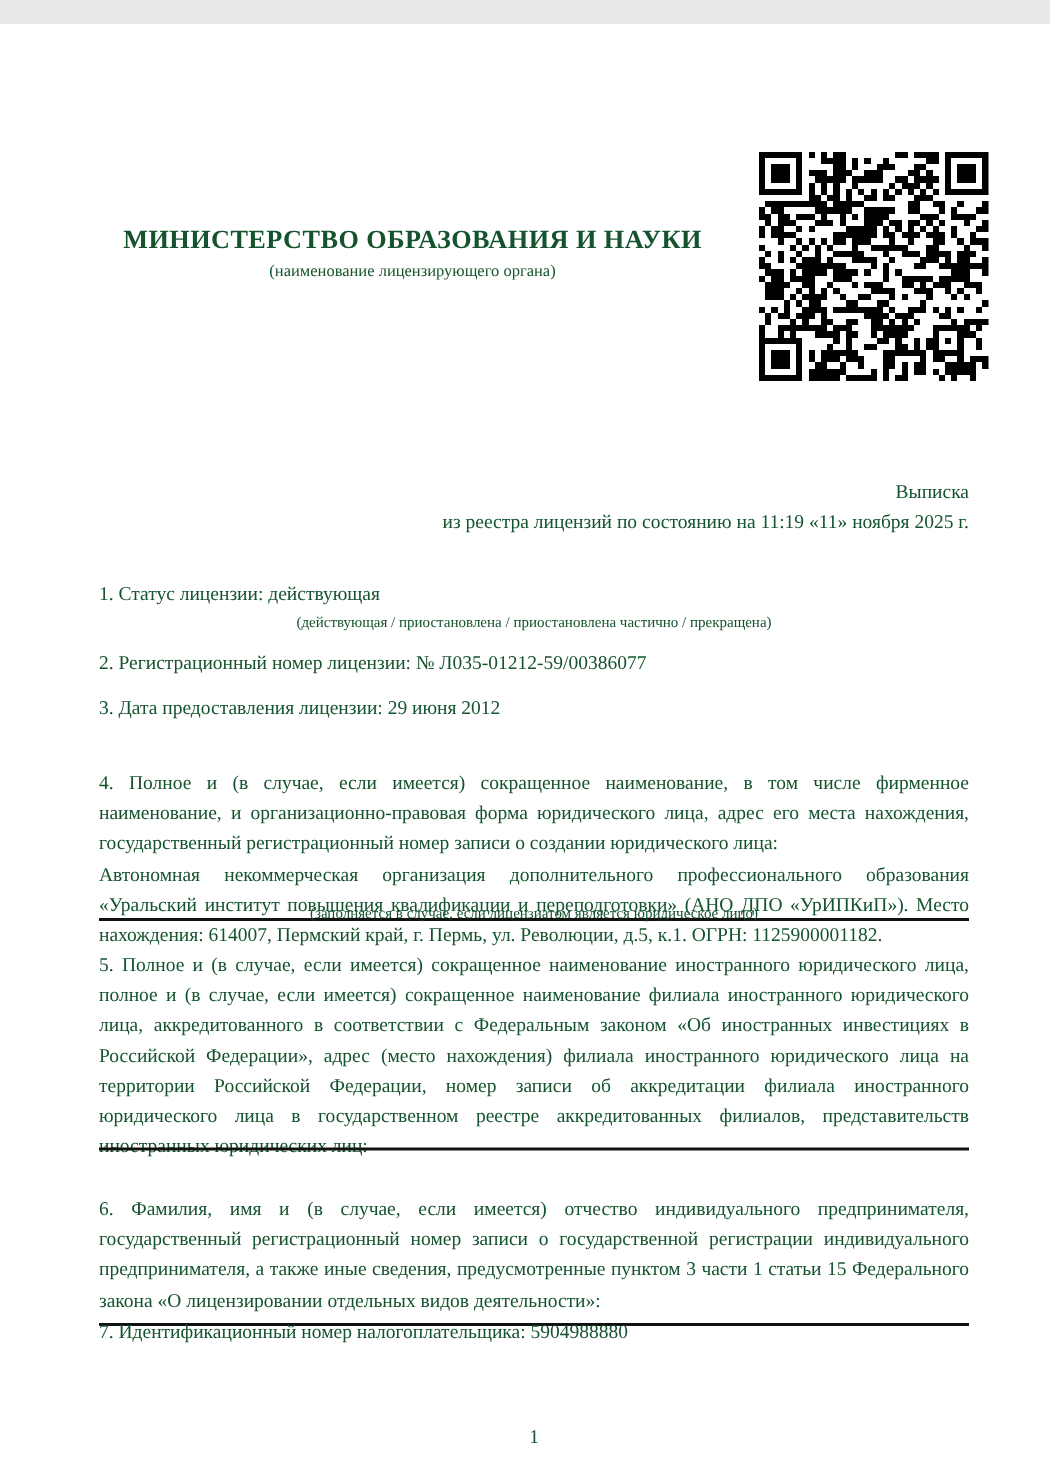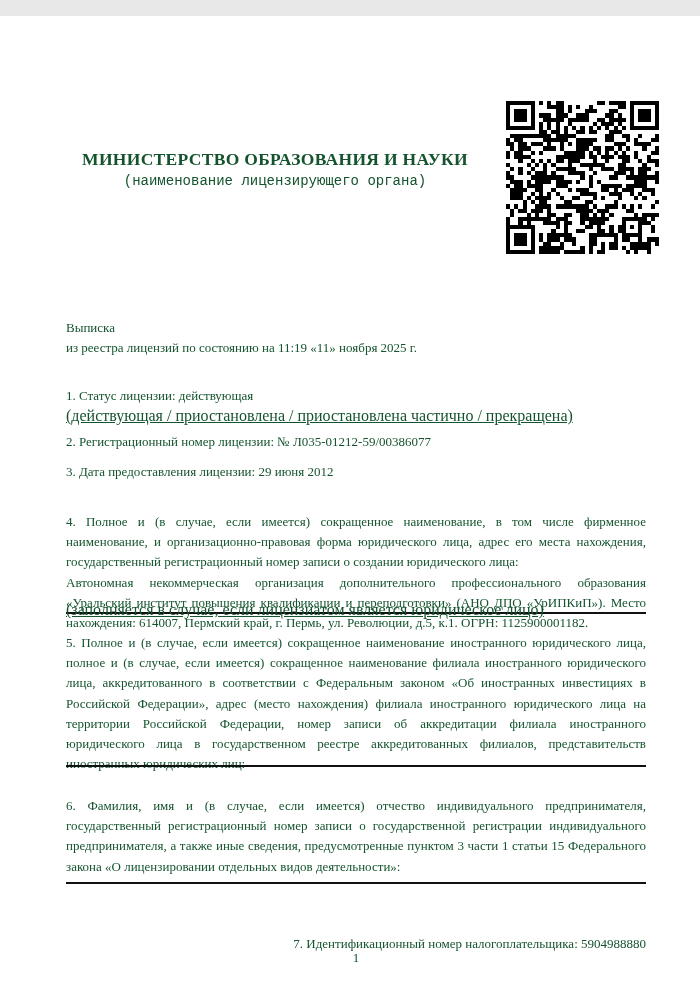--- a/index.html
+++ b/index.html
@@ -11,25 +11,25 @@
     color:#14532d;
     font-family:"Liberation Serif", "DejaVu Serif", serif;
     font-size:13px;
     line-height:20.2px;
     overflow:hidden;
   }
   .abs{position:absolute;}
   .col{left:66px;width:580px;}
   .header-block{top:130px;left:40px;width:470px;text-align:center;}
   .ministry-line{font-weight:bold;font-size:17.5px;line-height:26px;letter-spacing:0.3px;}
-  .header-caption{font-size:14px;line-height:12px;margin-top:3px;font-family:Liberation Mono, monospace;}
+  .header-caption{font-size:11px;line-height:12px;margin-top:3px;}
   .qr-box{top:85px;left:506px;width:153px;height:153px;}
-  .title-block{top:302px;text-align:left;}
+  .title-block{top:302px;text-align:right;}
   .para{text-align:justify;}
-  .small-caption{font-size:16px;line-height:12px;text-decoration:underline;}
+  .small-caption{font-size:10px;line-height:12px;text-align:center;}
   .rule{border-top:2px solid #111111;height:0;}
   .page-number{top:932px;text-align:center;}
 </style>
 </head>
 <body>
 
 <div class="page">
 
   <div class="abs header-block">
     <div class="ministry-line">МИНИСТЕРСТВО ОБРАЗОВАНИЯ И НАУКИ</div>
@@ -60,17 +60,17 @@
   </div>
   <div class="abs col rule" style="top:596px;"></div>
   <div class="abs col small-caption" style="top:588px;">(заполняется в случае, если лицензиатом является юридическое лицо)</div>
 
   <div class="abs col para" style="top:617px;">5. Полное и (в случае, если имеется) сокращенное наименование иностранного юридического лица, полное и (в случае, если имеется) сокращенное наименование филиала иностранного юридического лица, аккредитованного в соответствии с Федеральным законом «Об иностранных инвестициях в Российской Федерации», адрес (место нахождения) филиала иностранного юридического лица на территории Российской Федерации, номер записи об аккредитации филиала иностранного юридического лица в государственном реестре аккредитованных филиалов, представительств иностранных юридических лиц:</div>
   <div class="abs col rule" style="top:749px;"></div>
 
   <div class="abs col para" style="top:780px;">6. Фамилия, имя и (в случае, если имеется) отчество индивидуального предпринимателя, государственный регистрационный номер записи о государственной регистрации индивидуального предпринимателя, а также иные сведения, предусмотренные пунктом 3 части 1 статьи 15 Федерального закона «О лицензировании отдельных видов деятельности»:</div>
   <div class="abs col rule" style="top:866px;"></div>
 
-  <div class="abs col" style="top:918px;text-align:right;">7. Идентификационный номер налогоплательщика: 5904988880</div>
+  <div class="abs col" style="top:862px;">7. Идентификационный номер налогоплательщика: 5904988880</div>
 
   <div class="abs col page-number">1</div>
 
 </div>
 
 </body></html>

